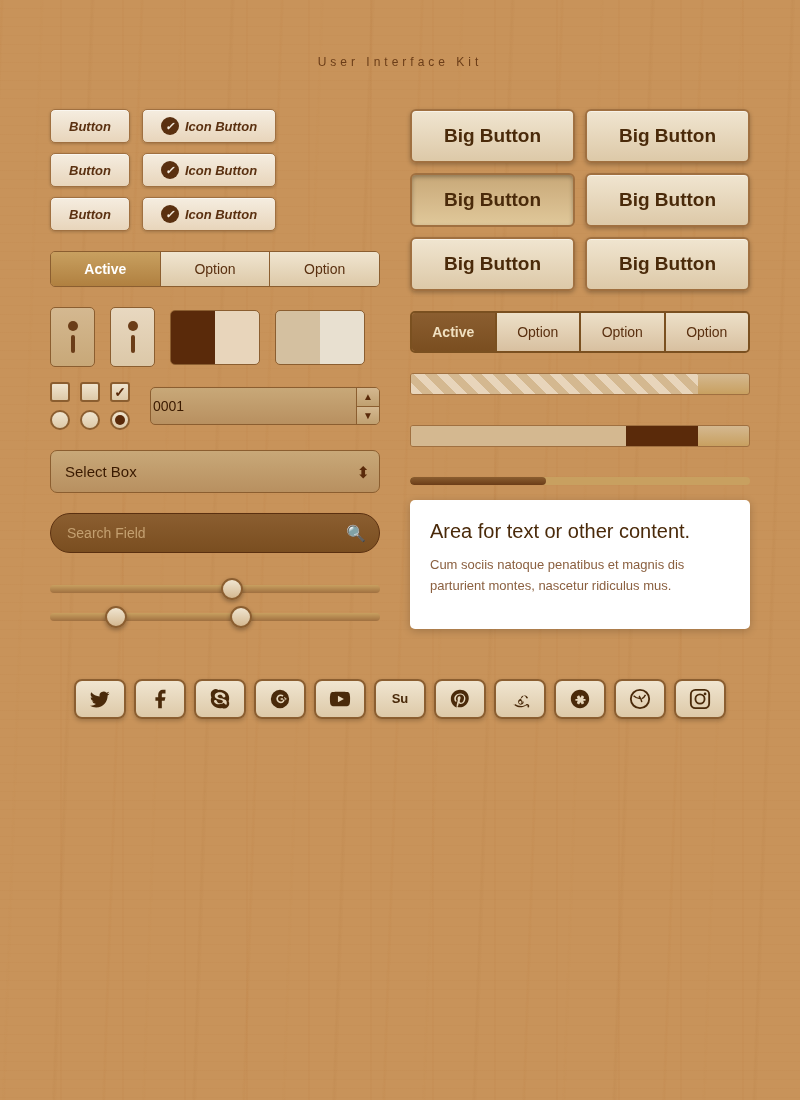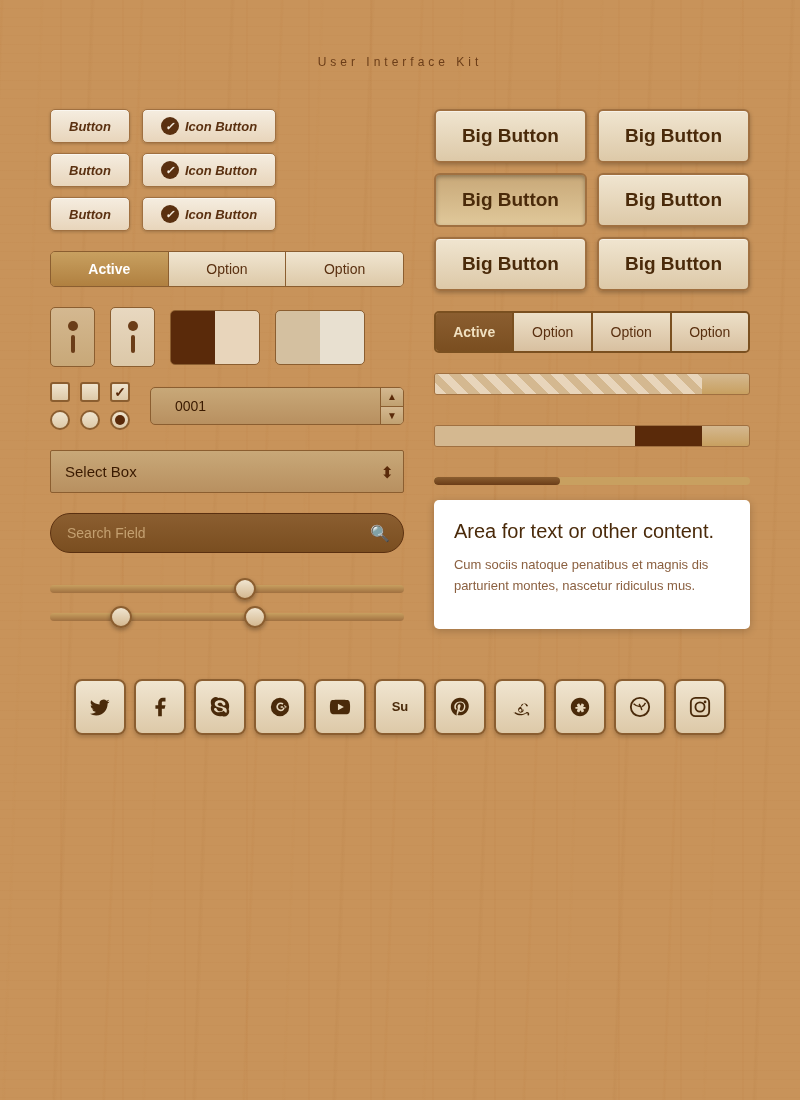--- a/index.html
+++ b/index.html
@@ -337,21 +337,21 @@
       height: 38px;
     }
 
     .number-input-field {
       flex: 1;
       background: transparent;
       border: none;
       outline: none;
       color: #3a1a00;
       font-size: 14px;
-      padding: 0 24px;
+      padding: 0 2px;
       font-family: Arial, sans-serif;
     }
 
     .number-spinners {
       display: flex;
       flex-direction: column;
       border-left: 1.5px solid #8b5e30;
       height: 100%;
     }
 
@@ -374,21 +374,21 @@
     
     .select-wrap {
       position: relative;
       margin-bottom: 20px;
     }
 
     .select-box {
       width: 100%;
       background: linear-gradient(to bottom, #c8a878, #b89060);
       border: 1.5px solid #8b5e30;
-      border-radius: 2px;
+      border-radius: 7px;
       padding: 12px 40px 12px 14px;
       font-size: 15px;
       font-family: Arial, sans-serif;
       color: #3a1a00;
       appearance: none;
       cursor: pointer;
       outline: none;
     }
 
     .select-arrow {
@@ -537,21 +537,21 @@
     .social-icons-row {
       display: flex;
       justify-content: center;
       gap: 8px;
       margin-top: 30px;
       flex-wrap: wrap;
     }
 
     .social-icon {
       width: 52px;
-      height: 56px;
+      height: 40px;
       background: linear-gradient(to bottom, #f0e5d0, #ddc9a8);
       border: 2px solid #8b5e30;
       border-radius: 8px;
       display: flex;
       align-items: center;
       justify-content: center;
       cursor: pointer;
       font-size: 22px;
       color: #4a2a0a;
       box-shadow: 0 2px 4px rgba(0,0,0,0.2);

